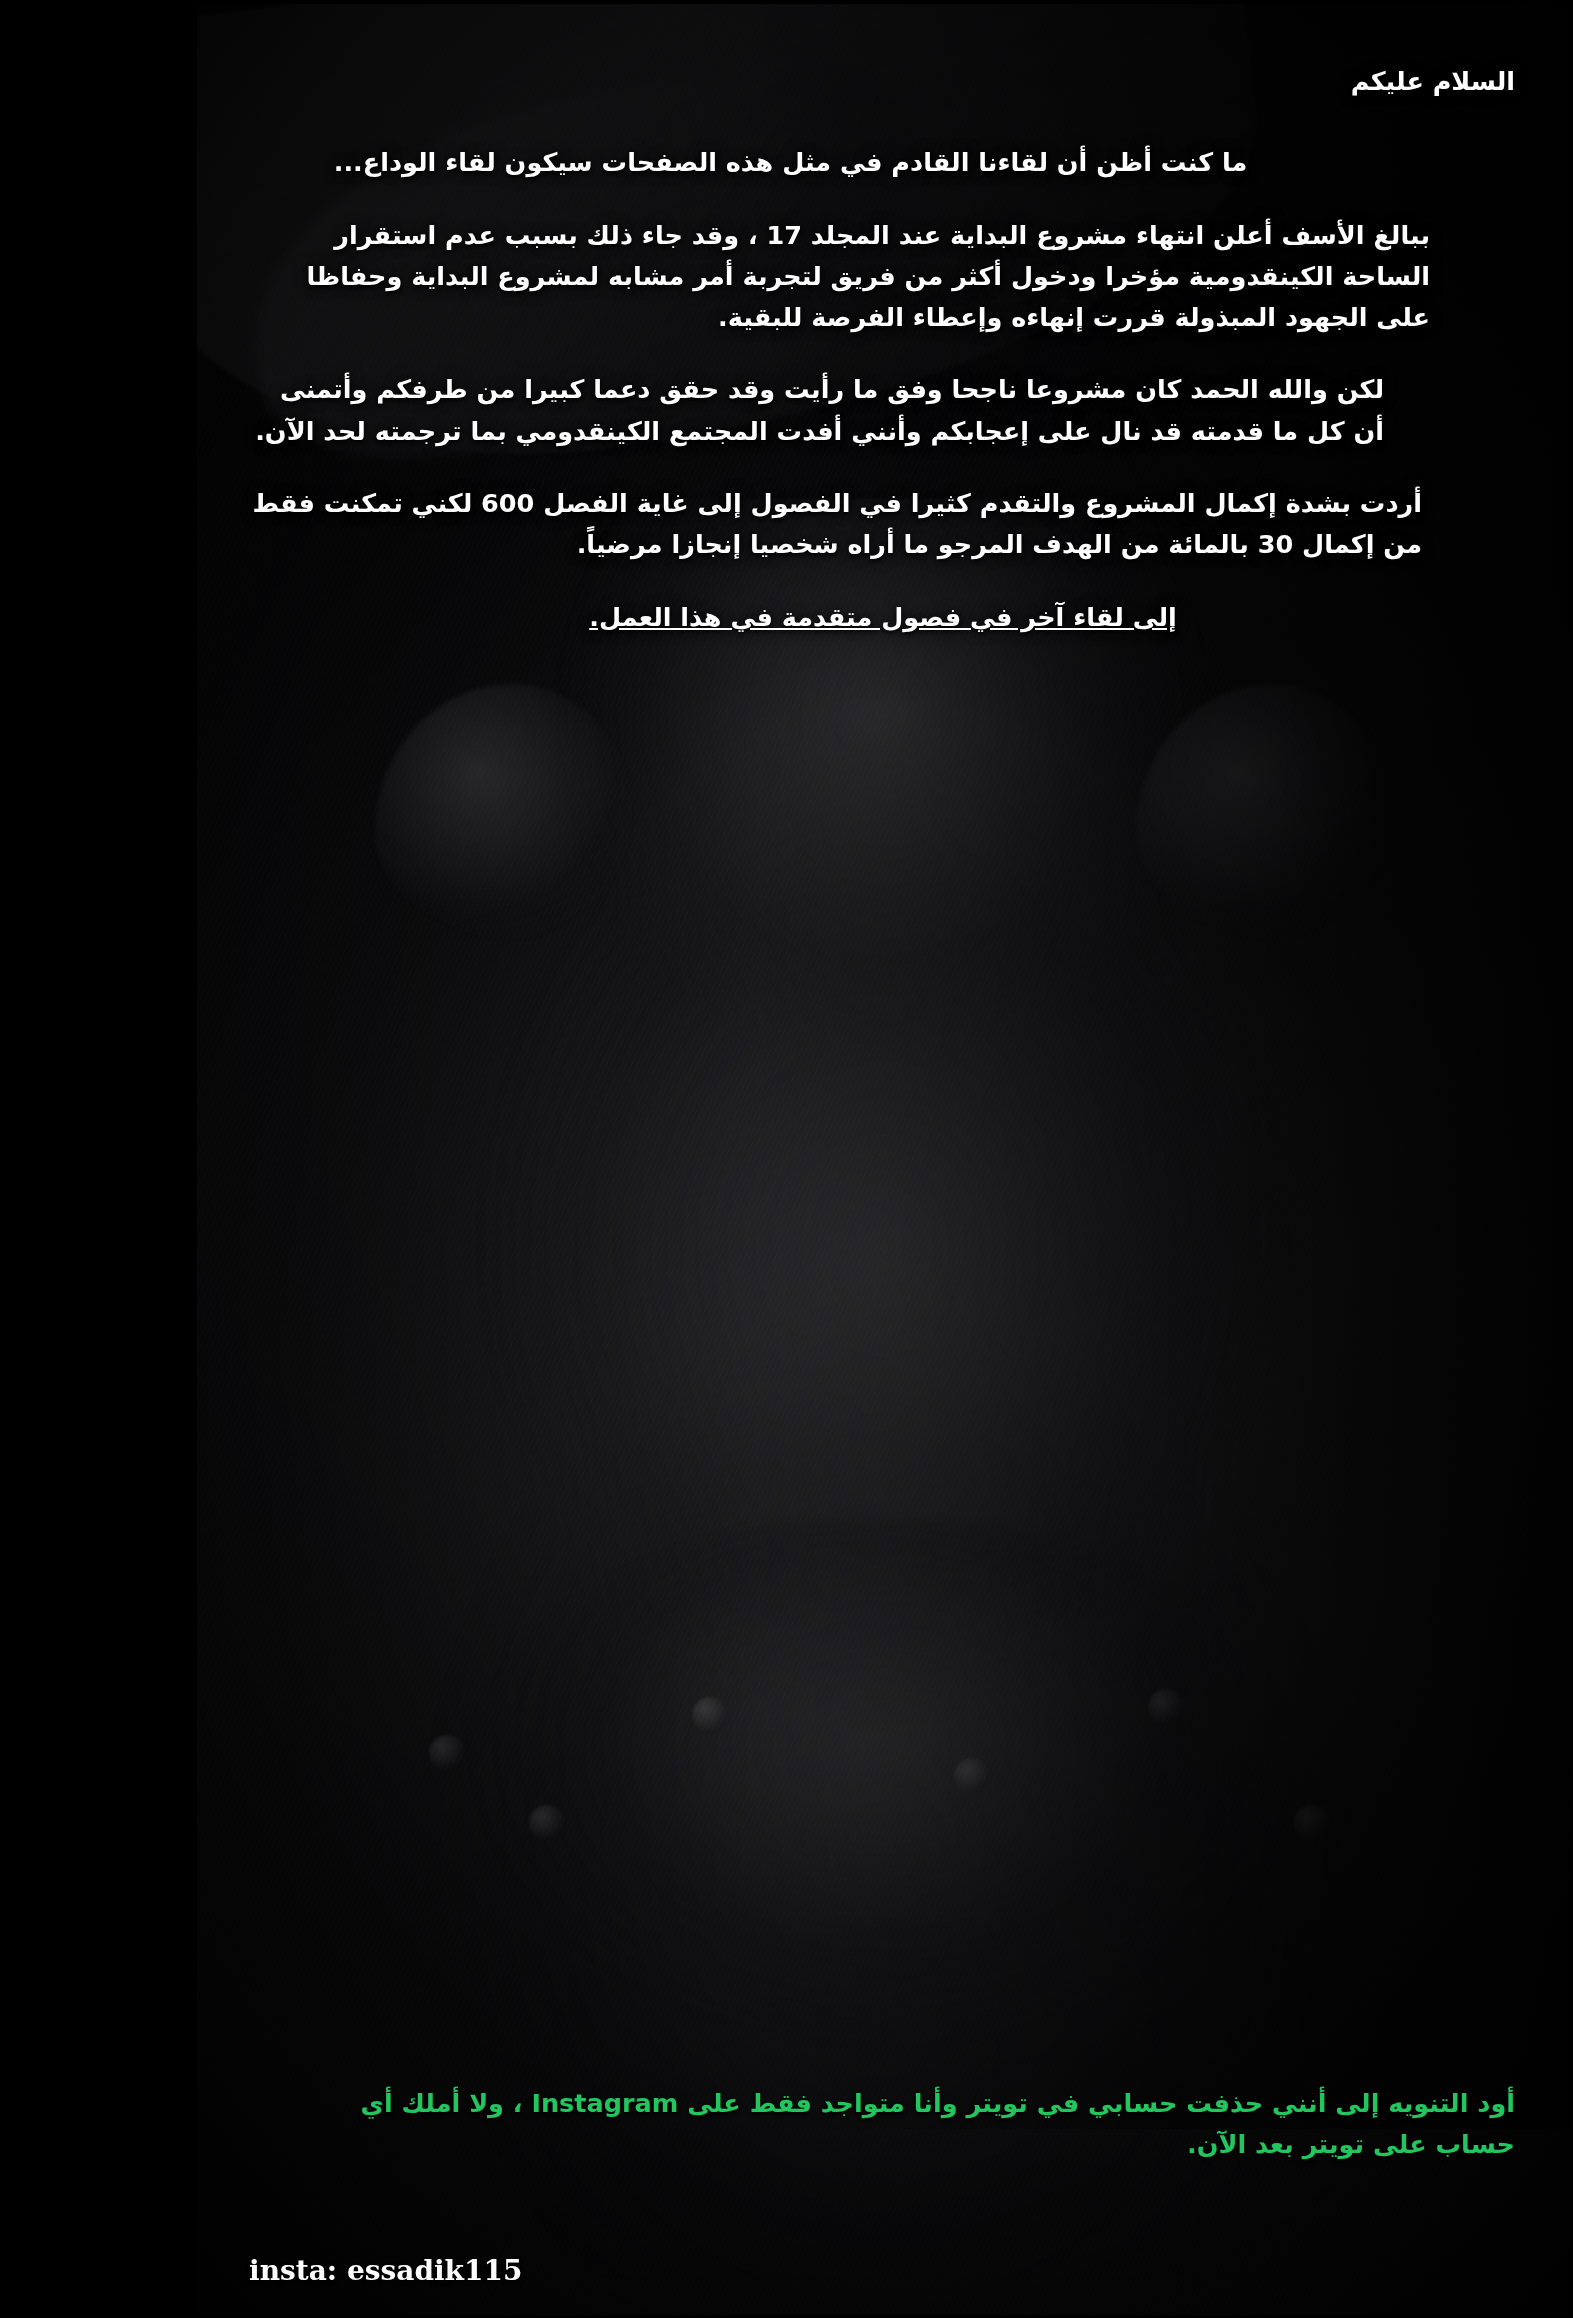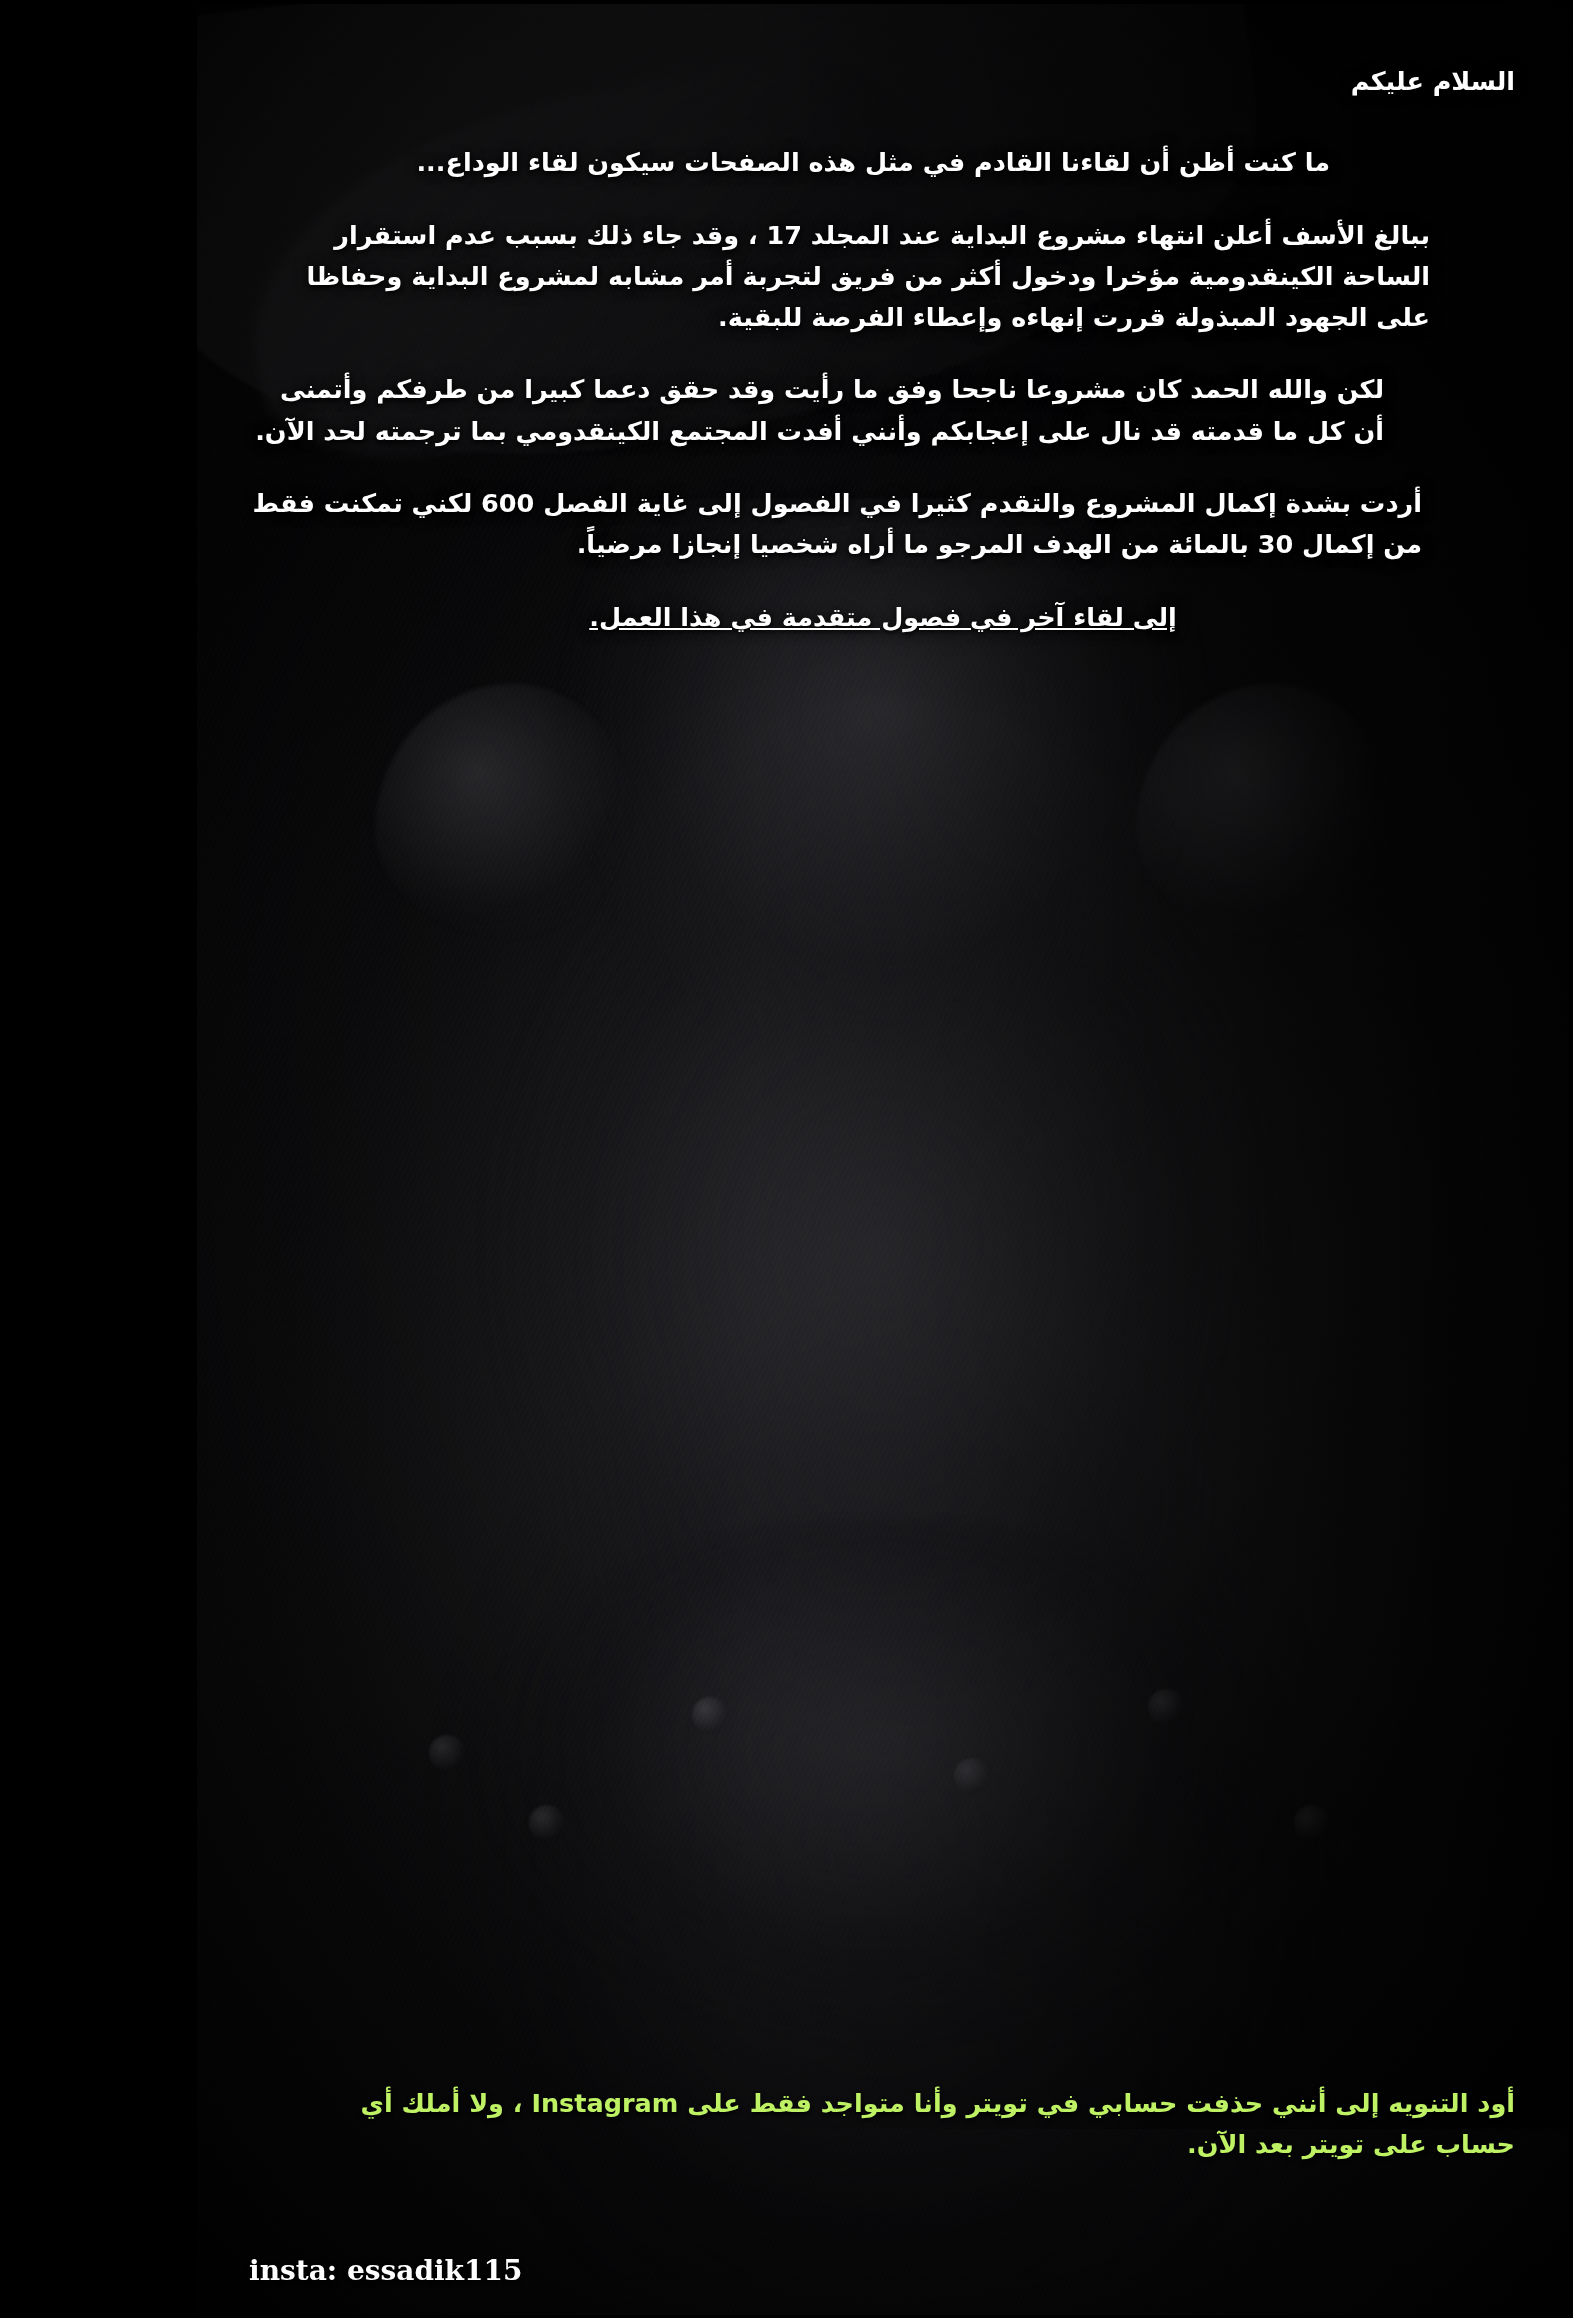--- a/index.html
+++ b/index.html
@@ -135,38 +135,38 @@
     font-weight: bold;
     font-size: 25.5px;
     line-height: 1.62;
     color: #ffffff;
     text-shadow: 0 1.5px 4.6px rgba(0,0,0,0.95), 0 0 14px rgba(0,0,0,0.8);
     margin: 0 0 31px 0;
     white-space: pre-wrap;
   }
   .para.greet { margin-bottom: 40px; }
   .para.center { text-align: center; text-decoration: underline; }
-  .para.narrow-1 { padding-right: 185px; }
+  .para.narrow-1 { padding-right: 185px; text-align: center; }
   .para.narrow-2 { padding-right: 85px; }
   .para.narrow-3 { padding-right: 131px; }
   .para.narrow-4 { padding-right: 116px; }
   .para.narrow-5 { padding-right: 93px; }
   .para.narrow-6 { padding-right: 100px; }
   .para.narrow-7 { padding-right: 70px; }
 
   .footer-note {
     position: absolute;
     right: 54px;
     left: 93px;
     top: 2079px;
     font-family: "DejaVu Sans", "Liberation Sans", sans-serif;
     font-weight: bold;
     font-size: 25.5px;
     line-height: 1.62;
-    color: #bef264;
+    color: #22c55e;
     text-align: right;
     text-shadow: 0 1.5px 4.6px rgba(0,0,0,0.95);
   }
   .handle {
     position: absolute;
     left: 40px;
     bottom: 28px;
     direction: ltr;
     font-family: "DejaVu Serif", "Liberation Serif", serif;
     font-weight: bold;

